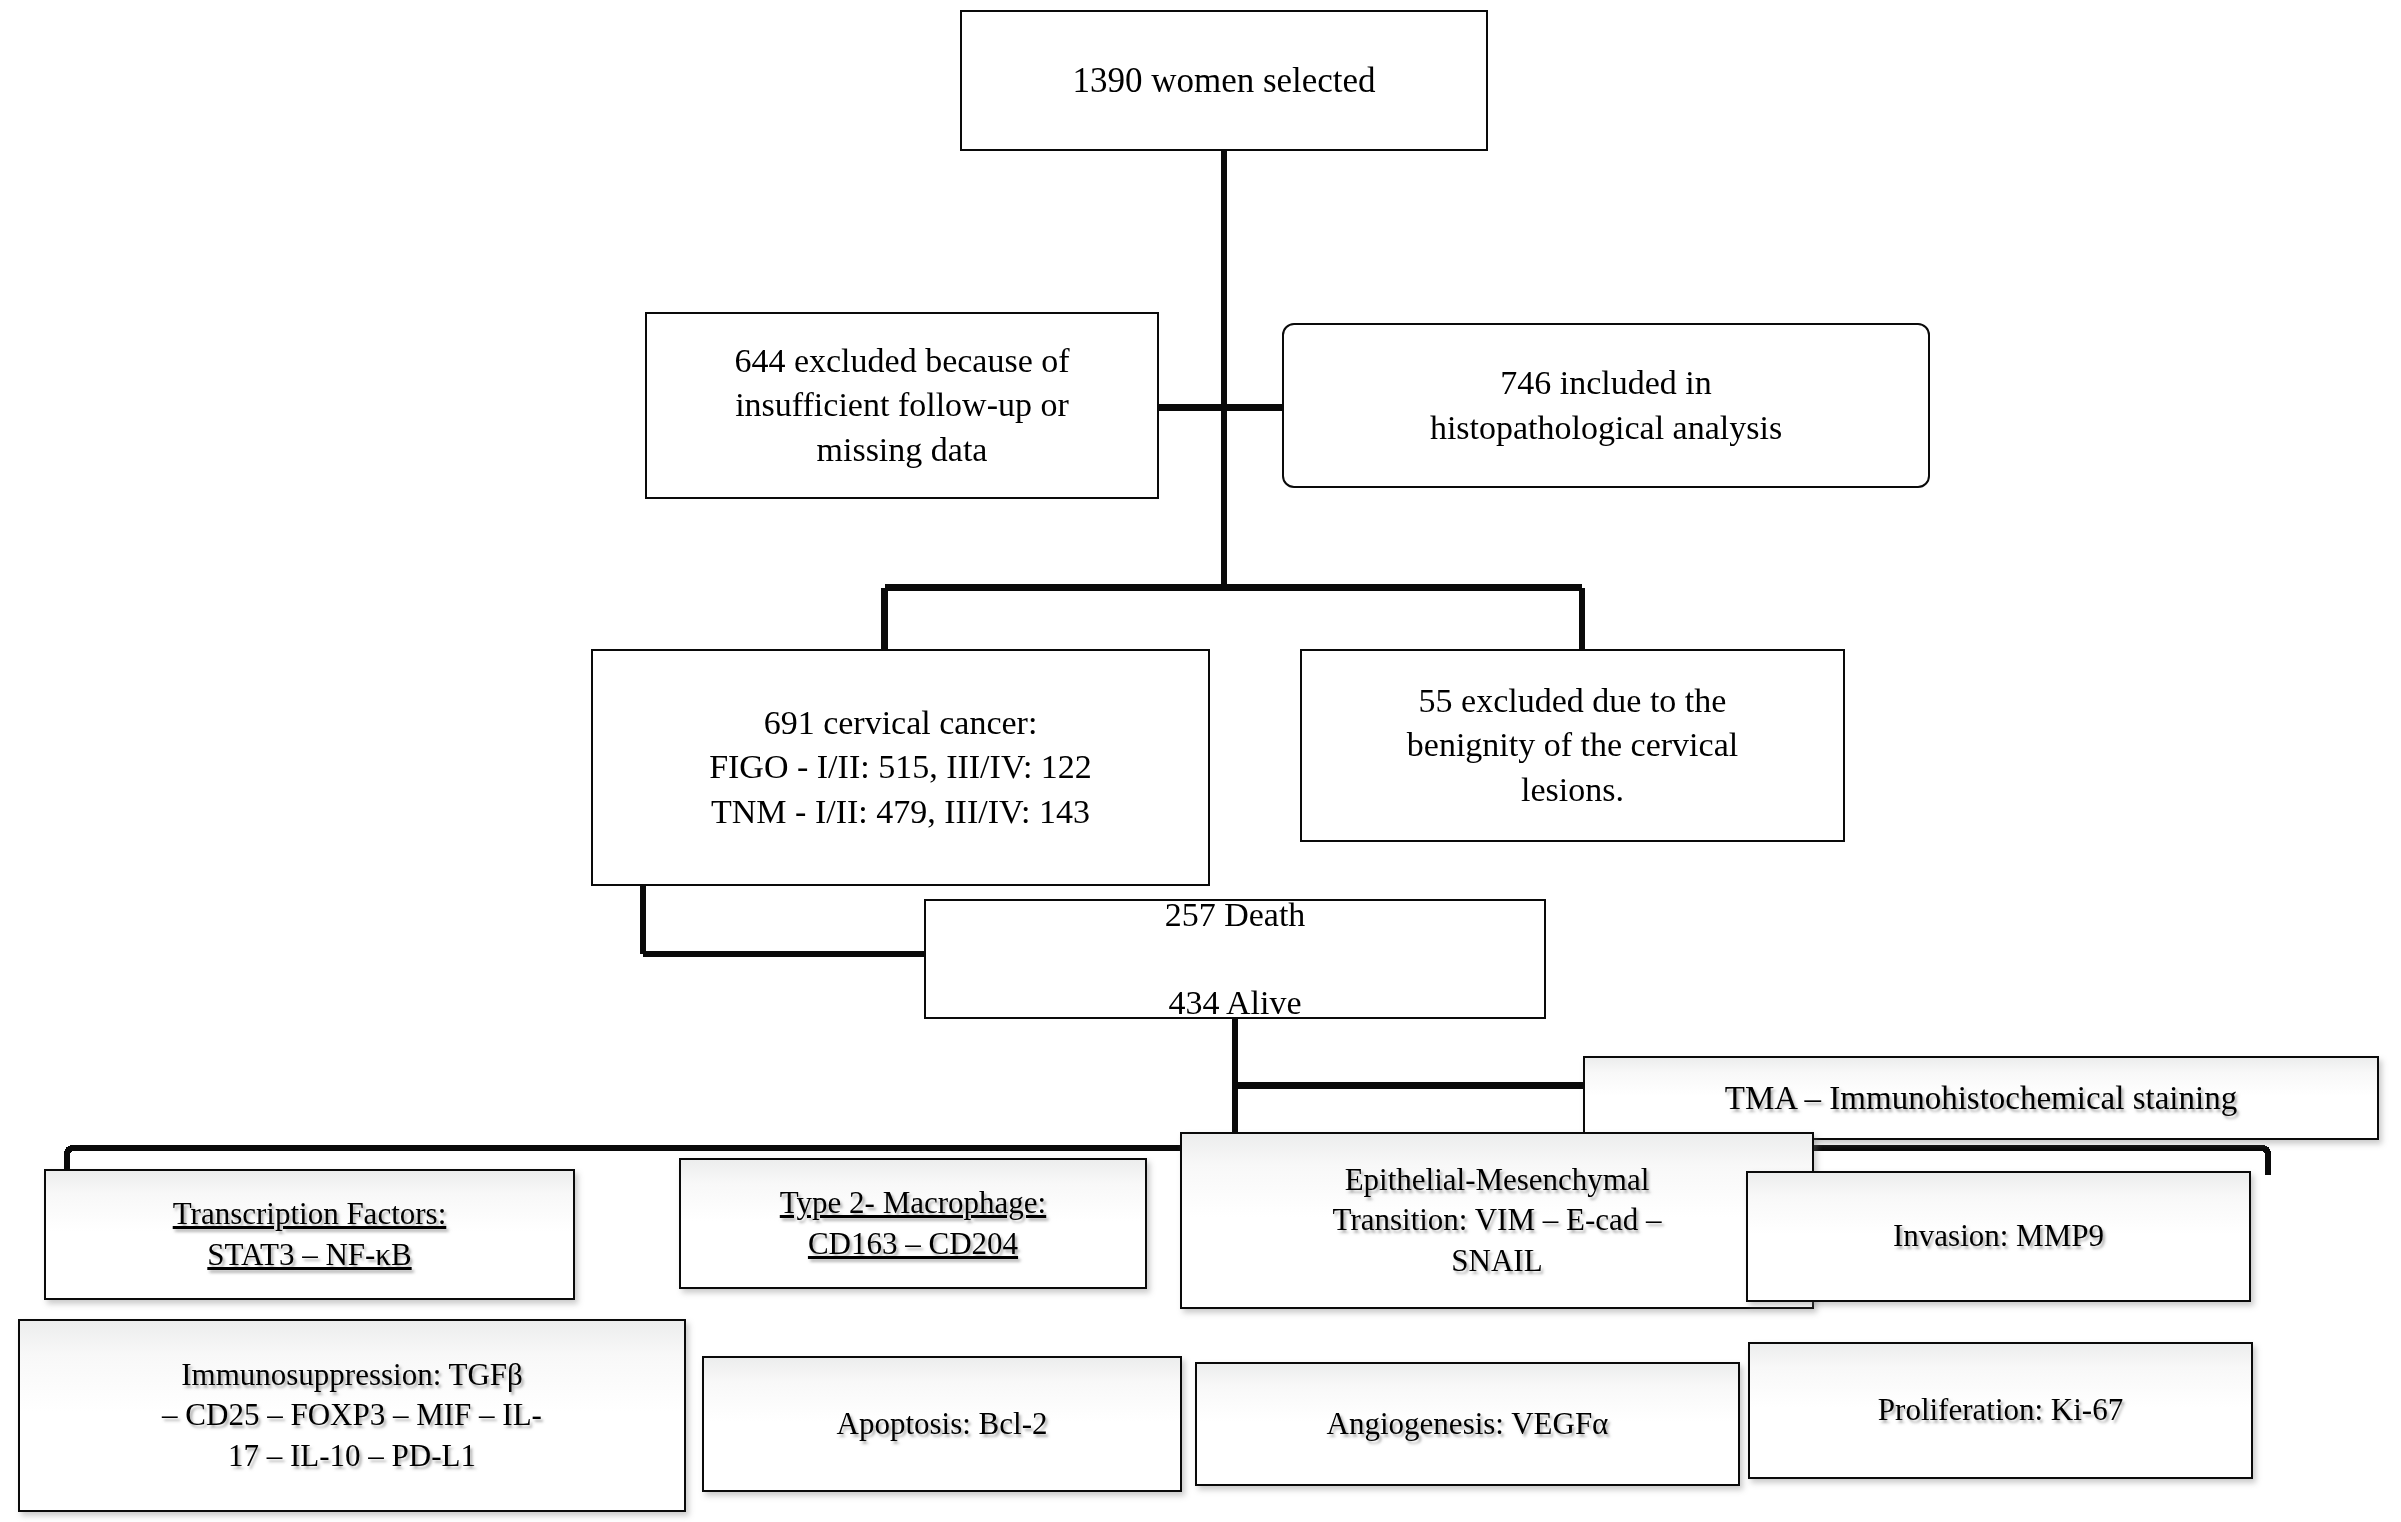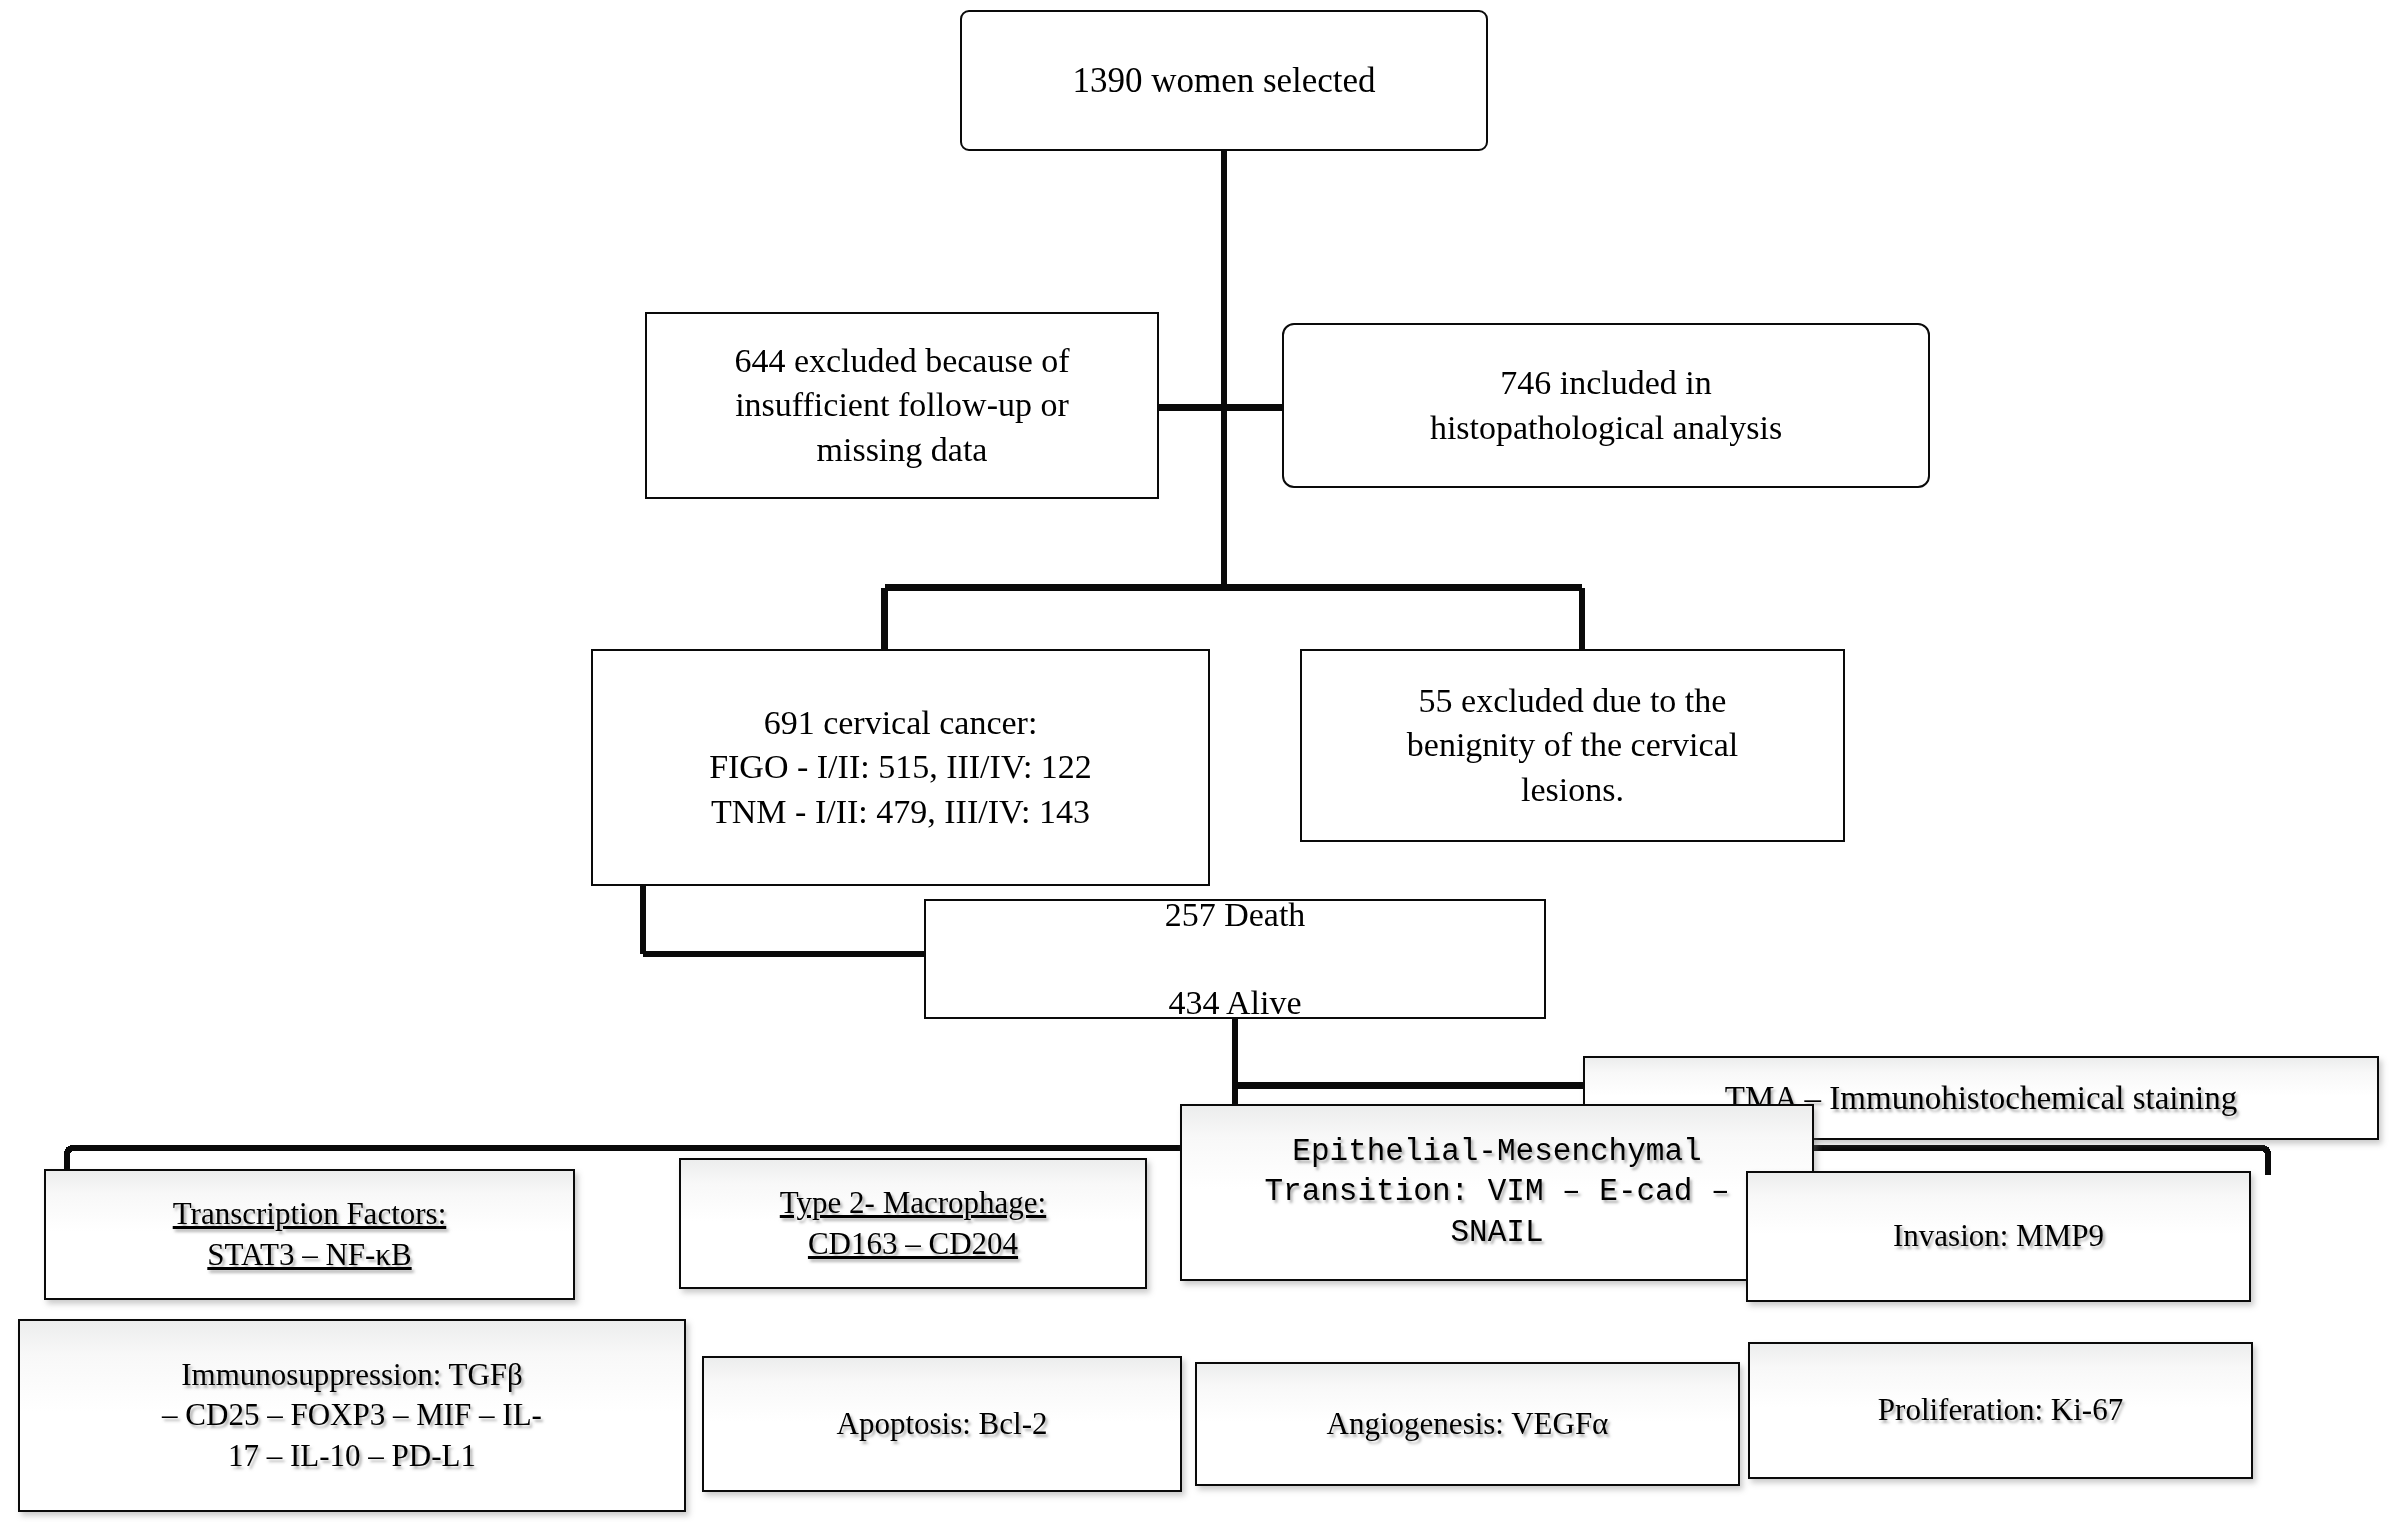--- a/index.html
+++ b/index.html
@@ -72,21 +72,21 @@
       <line x1="1133" y1="1680" x2="1632" y2="1680"></line>
 
       <line x1="2175" y1="1795" x2="2175" y2="2022"></line>
 
       <line x1="2175" y1="1912" x2="2790" y2="1912"></line>
 
       <path d="M 118 2070 L 118 2035 Q 118 2022 131 2022 L 3982 2022 Q 3995 2022 3995 2035 L 3995 2070"></path>
     </g>
   </svg>
 
-  <div class="node fs-top" style="left:960px; top:10.2px; width:528px; height:141px;border-radius:9px;">
+  <div class="node fs-top" style="left:960px; top:10.2px; width:528px; height:141px;">
     <span class="txt">1390 women selected</span>
   </div>
 
   <div class="node fs-main" style="left:645px; top:312px; width:514px; height:187px;">
     <span class="txt">644 excluded because of
 insufficient follow-up or
 missing data</span>
   </div>
 
   <div class="node fs-main" style="left:1282px; top:323px; width:648px; height:165px;border-radius:12px;">
@@ -119,21 +119,21 @@
   <div class="node fs-small sheen" style="left:44px; top:1169px; width:531px; height:131px;text-decoration:underline;">
     <span class="txt">Transcription Factors:
 STAT3 – NF-κB</span>
   </div>
 
   <div class="node fs-small sheen" style="left:679px; top:1158px; width:468px; height:131px;text-decoration:underline;">
     <span class="txt">Type 2- Macrophage:
 CD163 – CD204</span>
   </div>
 
-  <div class="node fs-small sheen" style="left:1180px; top:1104px; width:634px; height:177px;font-family:Liberation Mono, monospace;">
+  <div class="node fs-small sheen" style="left:1180px; top:1132px; width:634px; height:177px;">
     <span class="txt">Epithelial-Mesenchymal
 Transition: VIM – E-cad –
 SNAIL</span>
   </div>
 
   <div class="node fs-small sheen" style="left:1746px; top:1171px; width:505px; height:131px;">
     <span class="txt">Invasion: MMP9</span>
   </div>
 
   <div class="node fs-small sheen" style="left:18px; top:1319px; width:668px; height:193px;">

